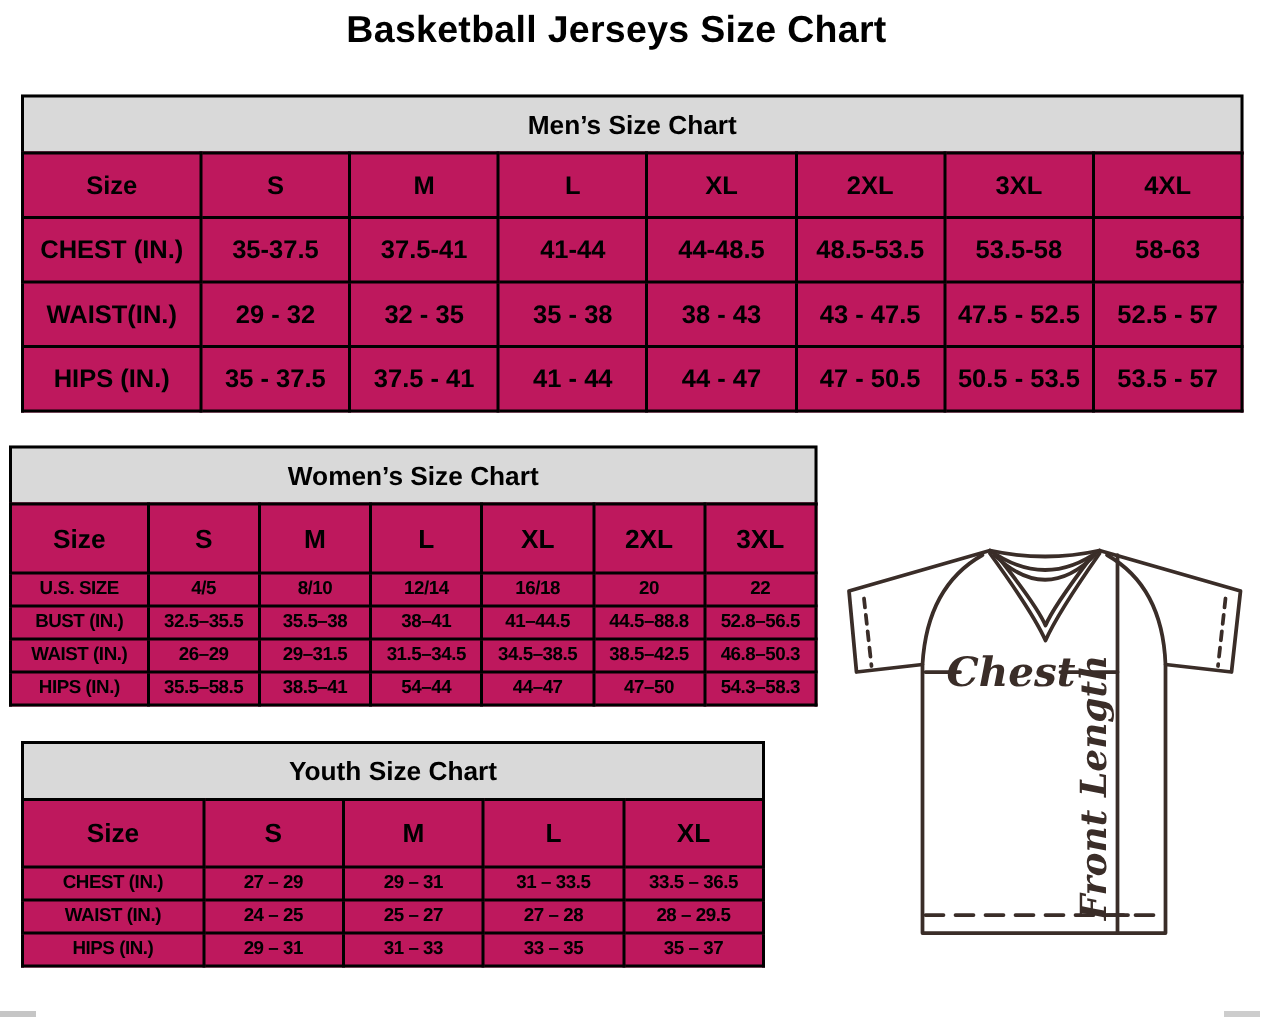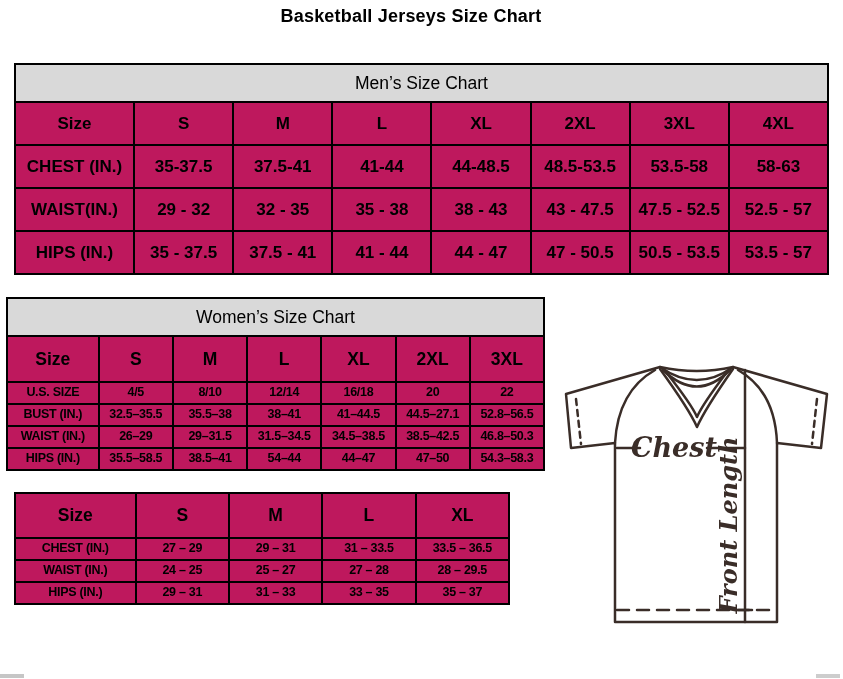--- a/index.html
+++ b/index.html
@@ -2,30 +2,30 @@
 <html><head>
 <meta charset="utf-8">
 <style>
   html,body{margin:0;padding:0;background:#fff;}
   #page{
     position:relative;width:843px;height:679px;overflow:hidden;background:#ffffff;
     font-family:"Liberation Sans", sans-serif;color:#000;
   }
   #page-title{
     position:absolute;top:6px;left:0;width:822px;text-align:center;
-    font-size:18px;font-weight:bold;letter-spacing:0.2px;
+    font-size:25px;font-weight:bold;letter-spacing:0.2px;
   }
   .table-wrap{position:absolute;}
   #men-wrap{left:14px;top:63px;width:815px;}
   #women-wrap{left:6px;top:297px;width:539px;}
   #youth-wrap{left:14px;top:494px;width:496px;}
   .band{
     background:#d9d9d9;border:2px solid #000;height:36px;
     display:flex;align-items:center;justify-content:center;
-    font-weight:normal;font-size:17.5px;
+    font-weight:bold;font-size:17.5px;
   }
   table.size-table{
     border-collapse:collapse;table-layout:fixed;width:100%;
     margin-top:-2px;background:#be185d;
   }
   .size-table th,.size-table td{
     border:2px solid #000;text-align:center;vertical-align:middle;
     font-weight:bold;padding:0;line-height:1.05;
   }
   
@@ -136,21 +136,21 @@
             <td>16/18</td>
             <td>20</td>
             <td>22</td>
           </tr>
           <tr>
             <th>BUST (IN.)</th>
             <td>32.5–35.5</td>
             <td>35.5–38</td>
             <td>38–41</td>
             <td>41–44.5</td>
-            <td>44.5–27.1</td>
+            <td>44.5–88.8</td>
             <td>52.8–56.5</td>
           </tr>
           <tr>
             <th>WAIST (IN.)</th>
             <td>26–29</td>
             <td>29–31.5</td>
             <td>31.5–34.5</td>
             <td>34.5–38.5</td>
             <td>38.5–42.5</td>
             <td>46.8–50.3</td>
@@ -162,20 +162,21 @@
             <td>54–44</td>
             <td>44–47</td>
             <td>47–50</td>
             <td>54.3–58.3</td>
           </tr>
         </tbody>
       </table>
   </div>
 
   <div id="youth-wrap" class="table-wrap">
+    <div class="band">Youth Size Chart</div>
     <table class="size-table youth">
         <thead>
           <tr>
             <th>Size</th>
             <th>S</th>
             <th>M</th>
             <th>L</th>
             <th>XL</th>
           </tr>
         </thead>

